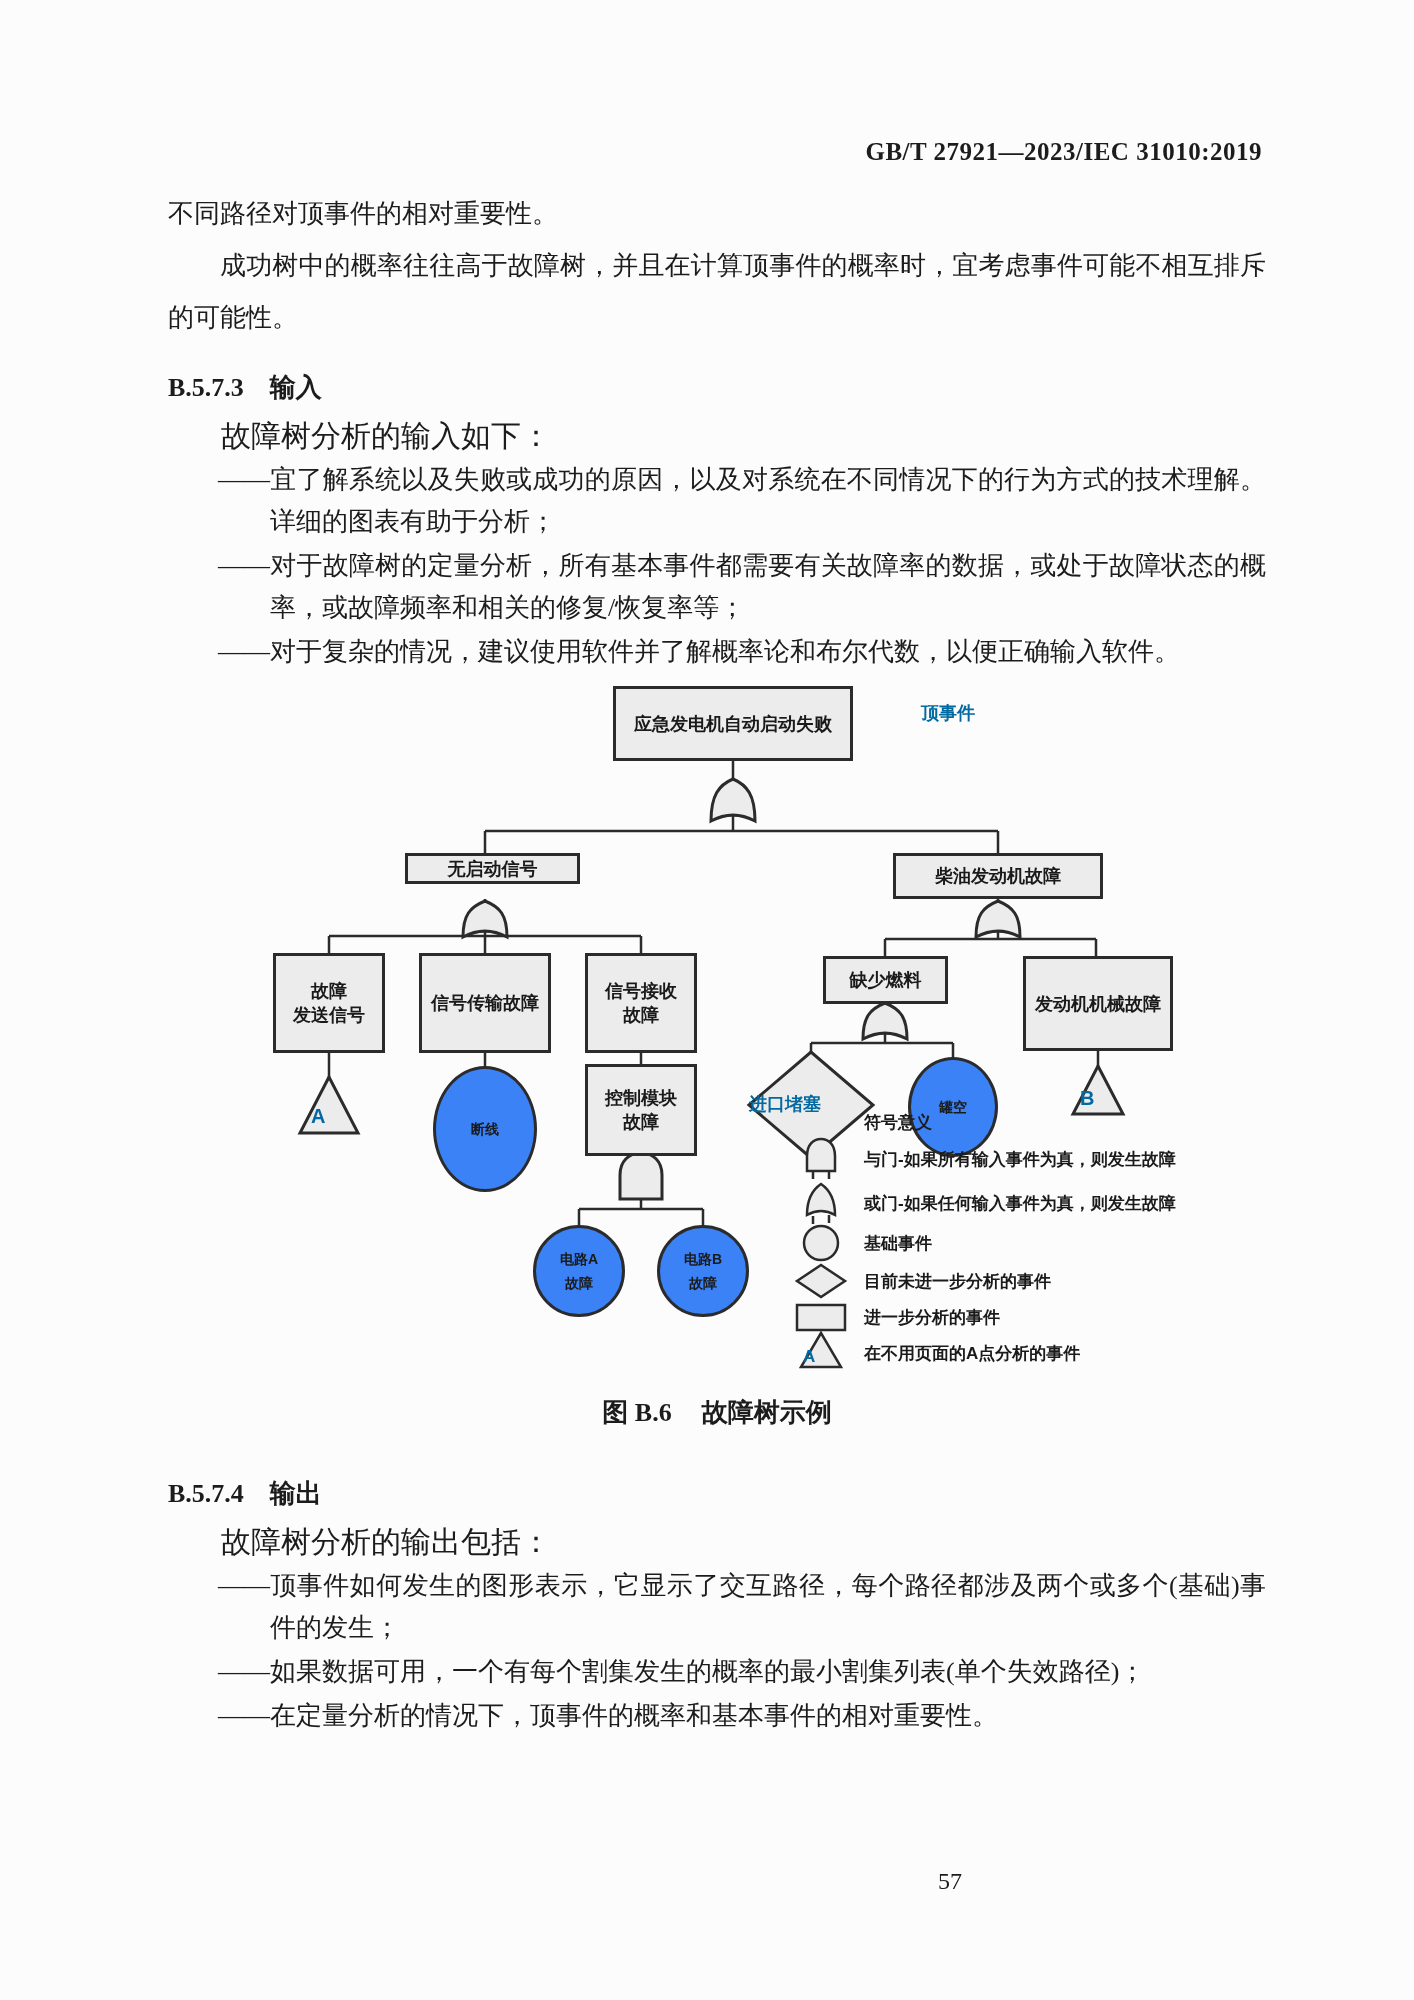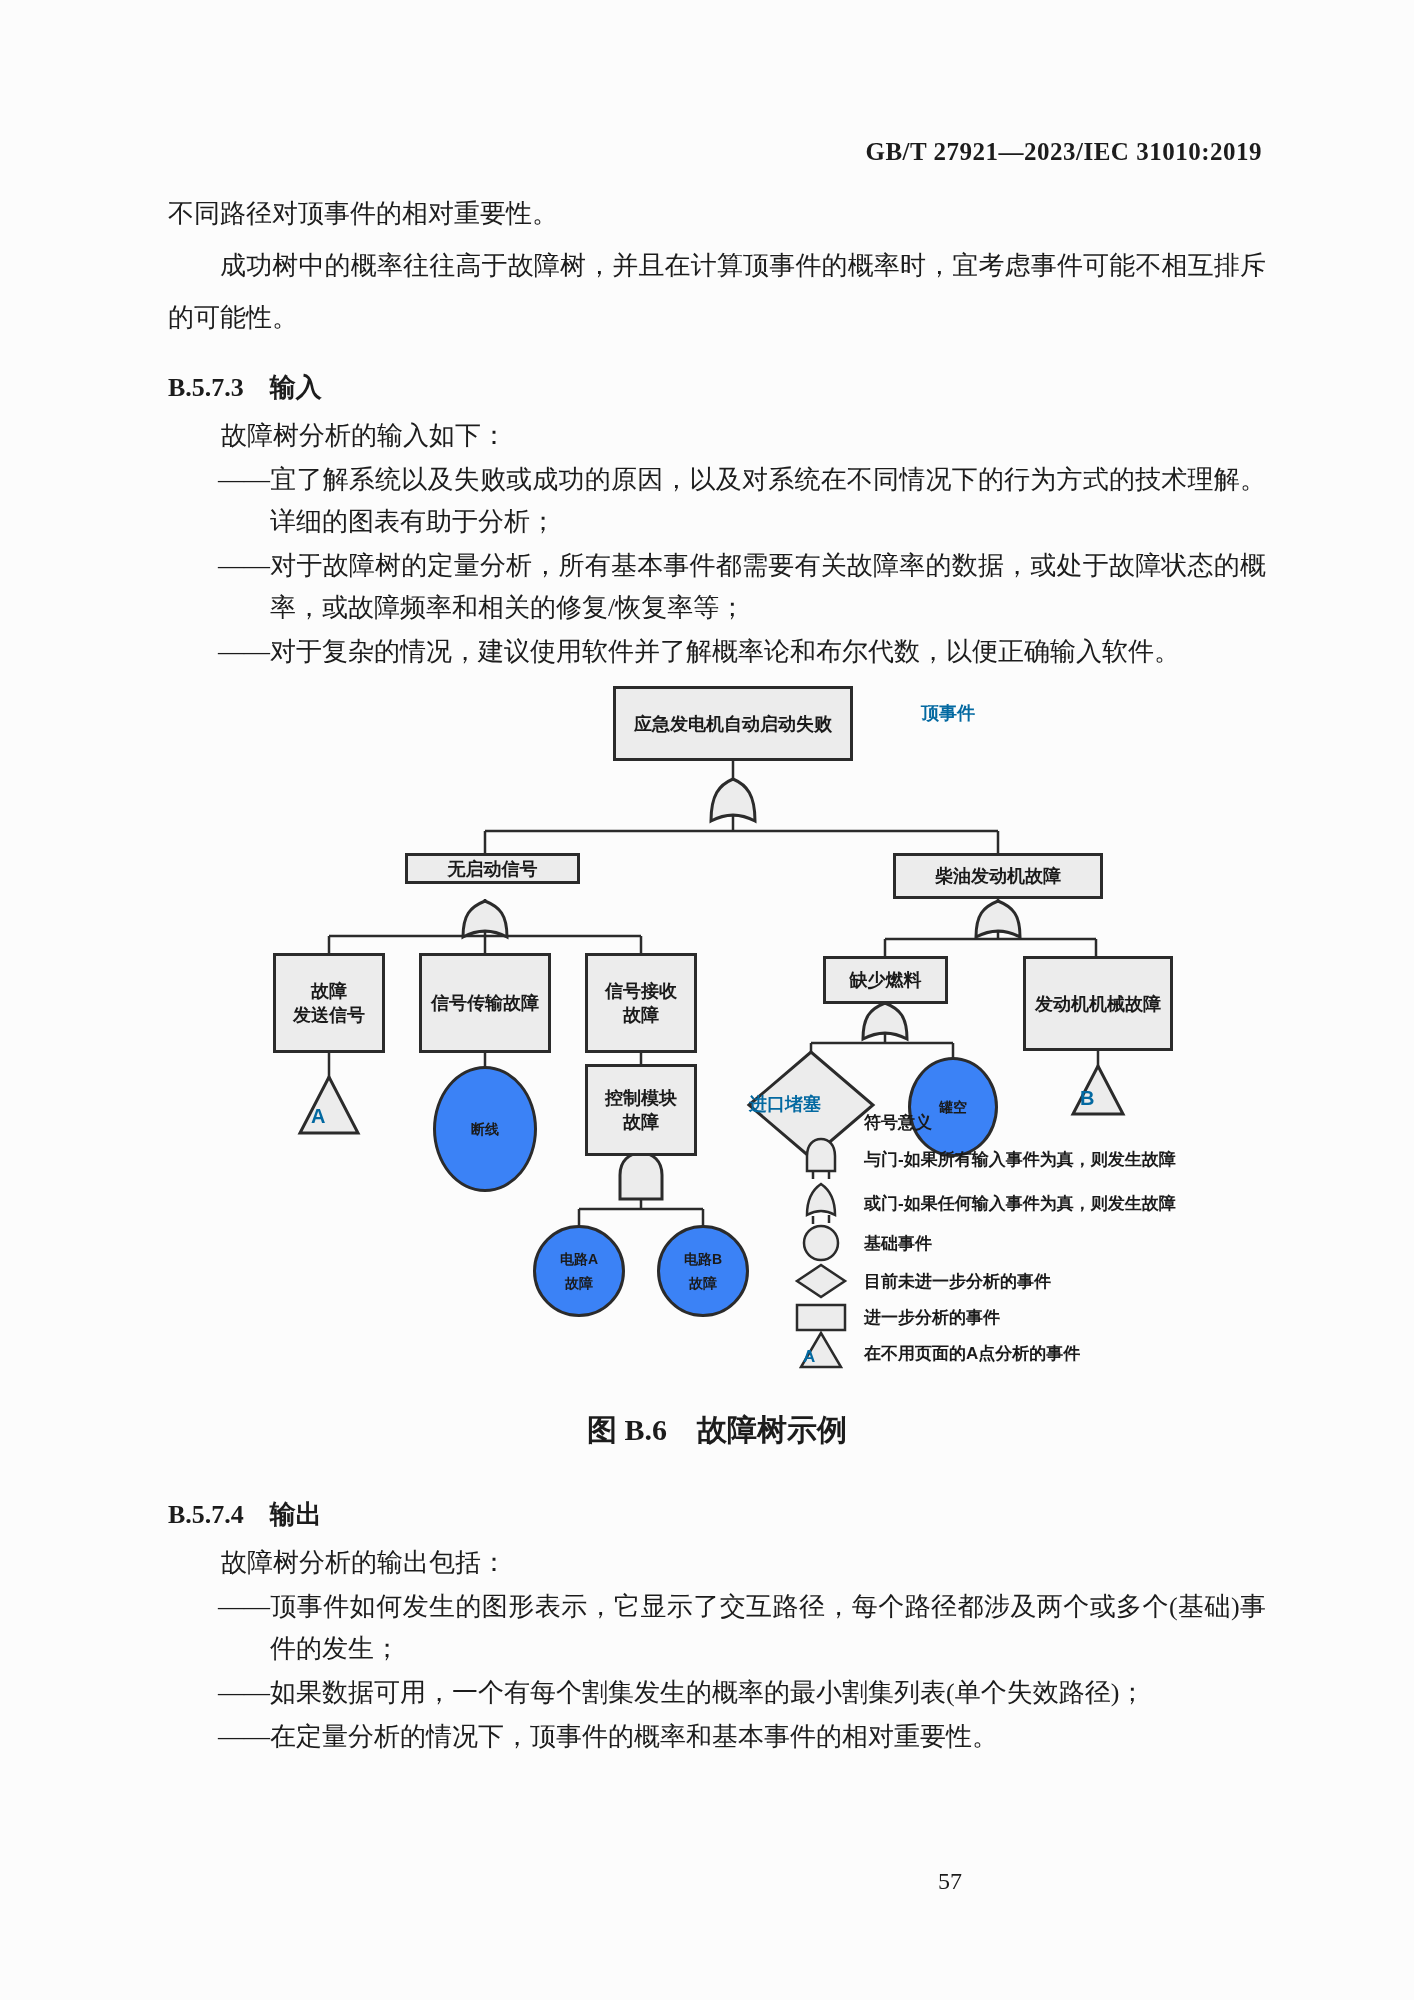--- a/index.html
+++ b/index.html
@@ -22,21 +22,21 @@
     position: absolute; left: 168px; top: 188px; width: 1098px;
   }
   .para { font-size: 26px; line-height: 52px; text-align: justify; }
   .indent { text-indent: 2em; }
   .sec-head {
     margin: 26px 0 10px 0;
     font-size: 26px; font-weight: bold;
     font-family: "Liberation Sans", sans-serif;
   }
   .sec-head .sec-num { font-family: "Liberation Serif", serif; margin-right: 26px; }
-  .lead { font-size: 26px; line-height: 42px; margin-left: 53px; }
+  .lead { font-size: 30px; line-height: 42px; margin-left: 53px; }
   .ditem {
     font-size: 26px; line-height: 42px; text-align: justify;
     margin: 2px 0 2px 50px;
     padding-left: 52px; text-indent: -52px;
   }
   
   .diagram {
     position: relative;
     margin: 8px 0 0 65px;
     width: 950px; height: 692px;
@@ -66,22 +66,22 @@
     font-size: 18px; font-weight: bold; color: #0369a1;
     text-align: left;
   }
   .lg-row {
     position: absolute; left: 631px;
     font-family: "Liberation Sans", sans-serif;
     font-size: 17px; font-weight: bold; color: #1a1a1a;
     white-space: nowrap; transform: translateY(-50%);
   }
   .fig-caption {
-    margin-top: 37px;
-    text-align: center; font-size: 30px; font-weight: bold;
+    margin-top: 22px;
+    text-align: center; font-size: 26px; font-weight: bold;
     font-family: "Liberation Sans", sans-serif;
   }
   .fig-caption .fig-label { font-family: "Liberation Serif", serif; margin-right: 30px; }
   .sec-head.second { margin-top: 46px; }
   .page-num {
     position: absolute; left: 938px; top: 1868px;
     font-size: 24px; font-family: "Liberation Serif", serif;
   }
 </style>
 </head>

